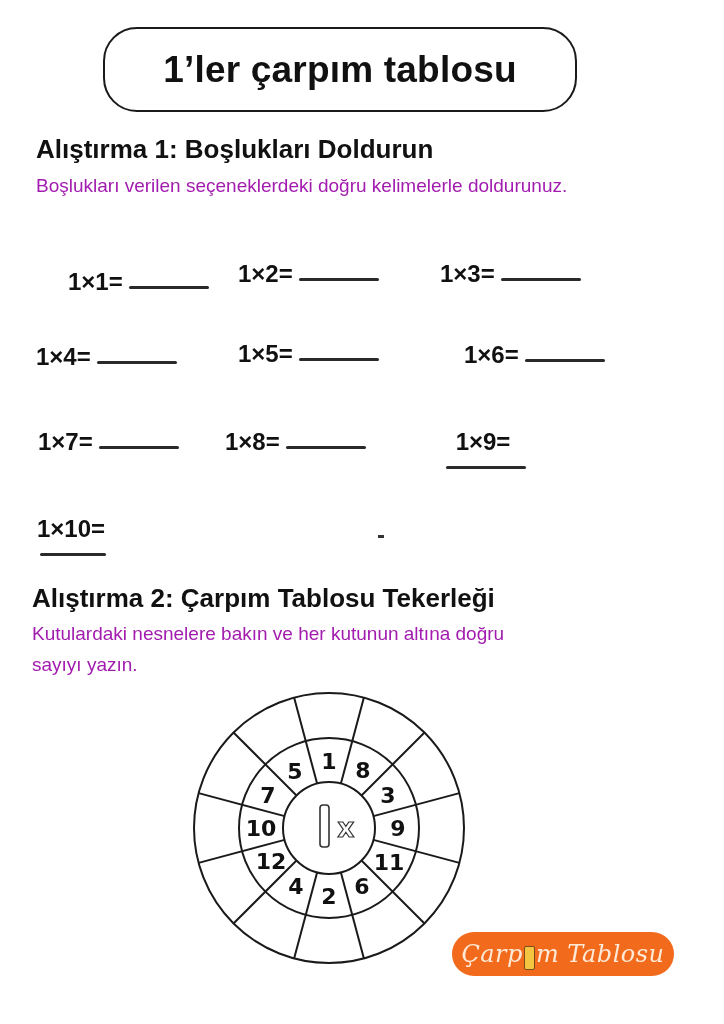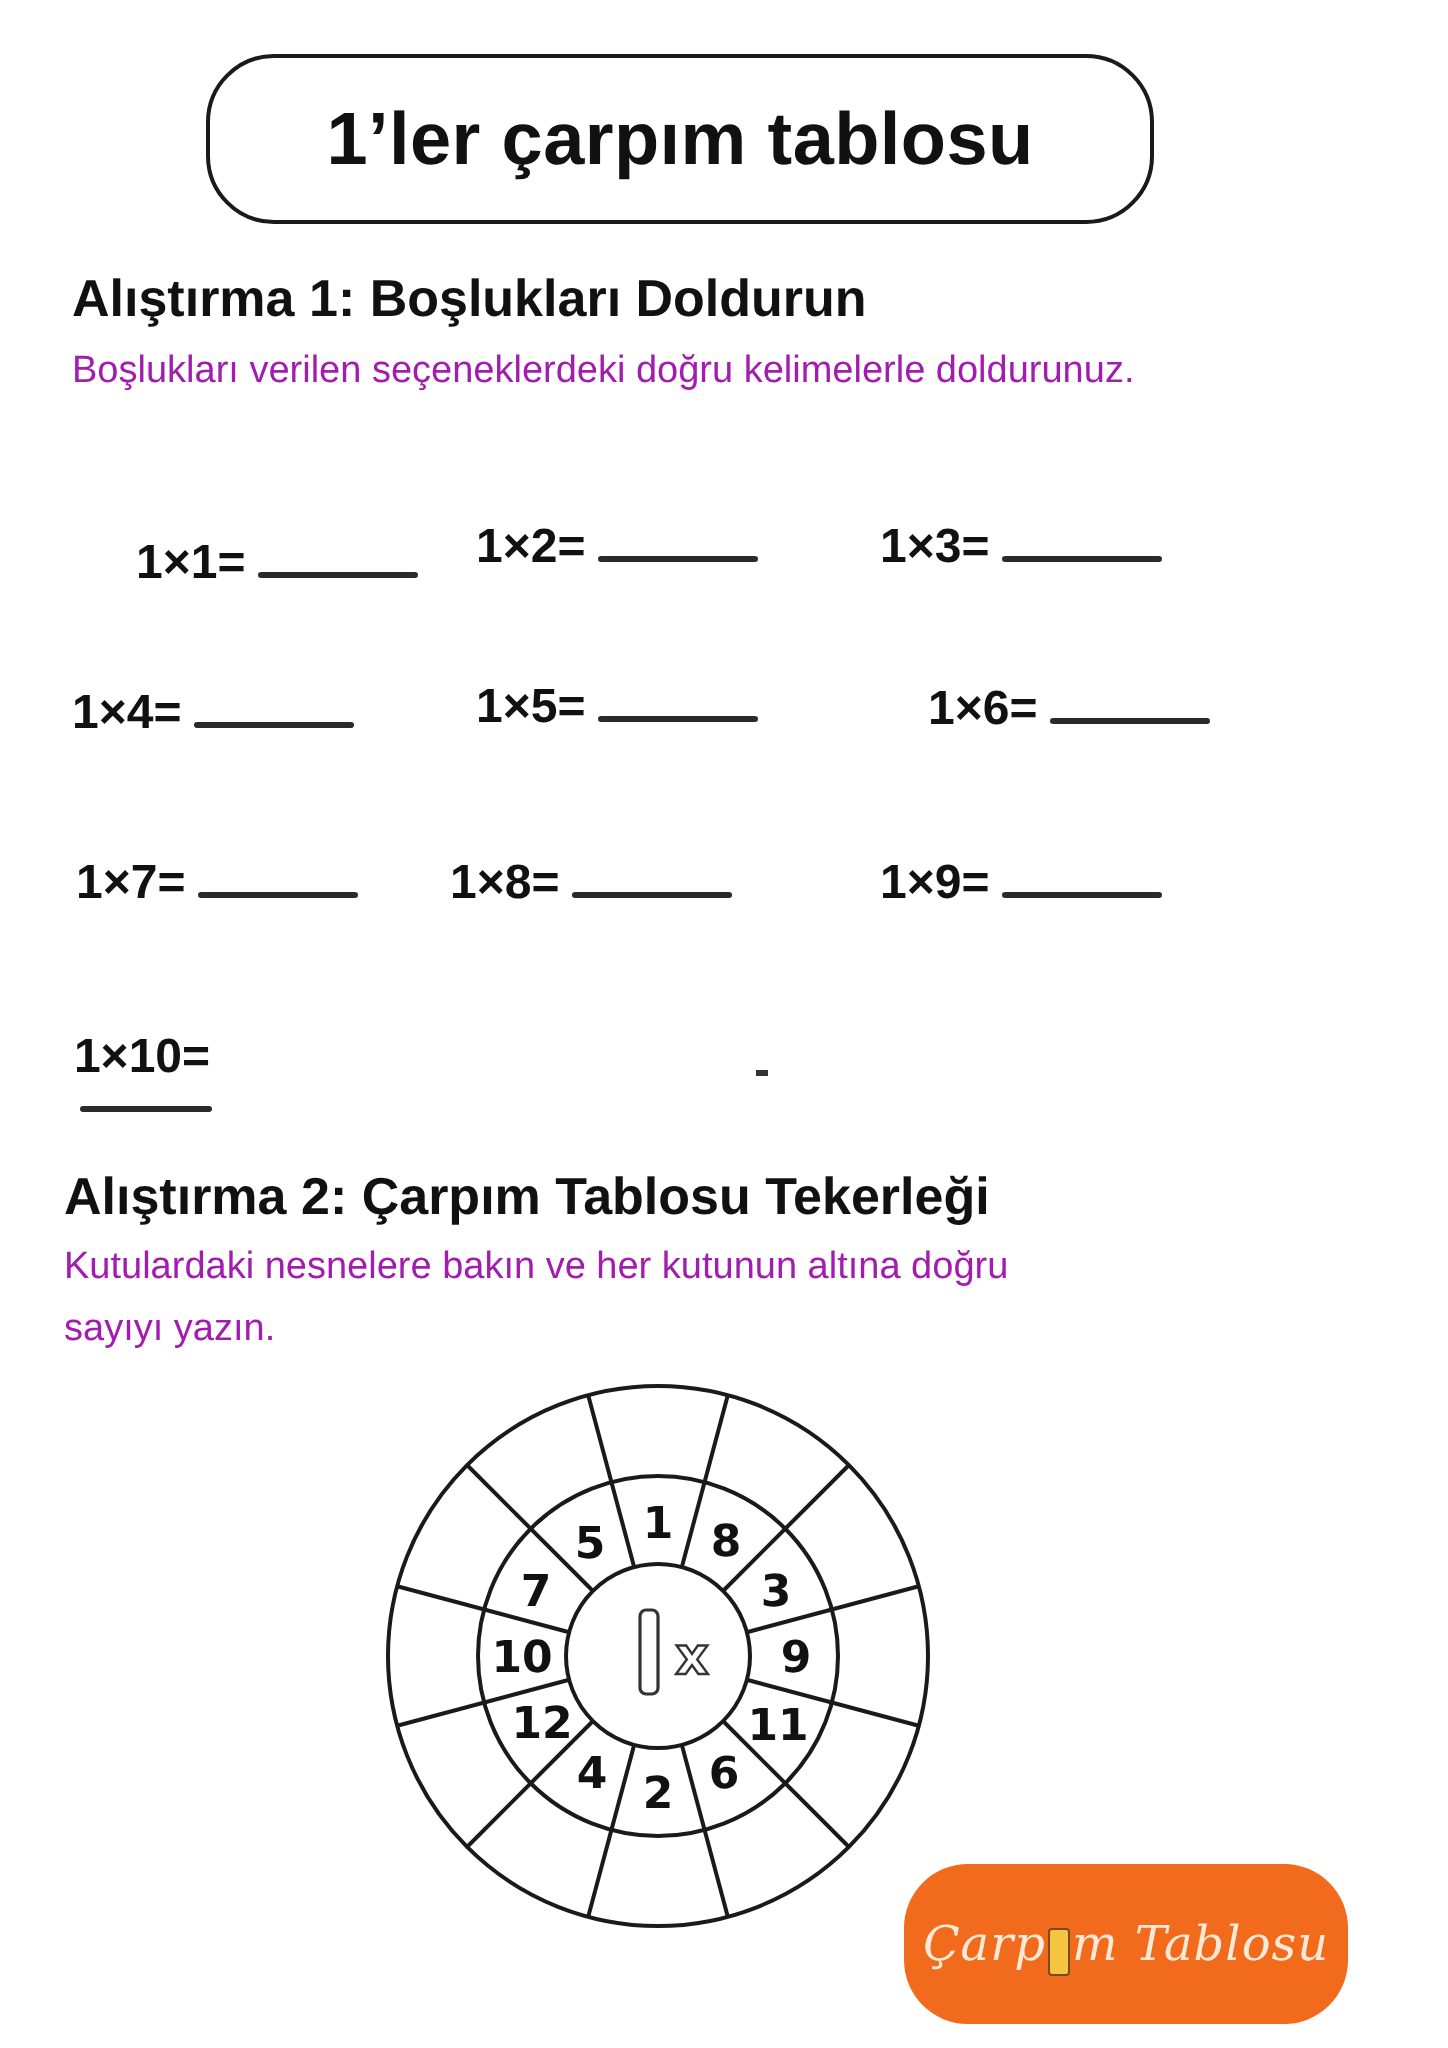--- a/index.html
+++ b/index.html
@@ -10,21 +10,21 @@
                 display: flex; align-items: center; justify-content: center; }
   .title-pill span { font-size: 37px; font-weight: 700; letter-spacing: 0.2px; }
   .h2 { position: absolute; left: 36px; font-size: 26px; font-weight: 700; }
   .sub { position: absolute; left: 36px; font-size: 19px; font-weight: 400; color: #a21caf; line-height: 30px; }
   .eq { position: absolute; display: flex; align-items: center; }
   .eq .lbl { font-size: 24px; font-weight: 700; }
   .eq .blank { display: inline-block; width: 80px; height: 3px; background: #2a2a2a;
                margin-left: 6px; margin-top: 10px; border-radius: 2px; }
   .stray { position: absolute; left: 378px; top: 535px; width: 6px; height: 3px; background: #333; }
   .wheel { position: absolute; left: 190px; top: 690px; }
-  .brand { position: absolute; left: 452px; top: 932px; width: 222px; height: 80px;
+  .brand { position: absolute; left: 452px; top: 932px; width: 222px; height: 44px;
            background: #f26a1b; border-radius: 32px; display: flex; align-items: center;
            justify-content: center; }
   .brand span { color: #fde9d6; font-family: "DejaVu Serif", serif; font-style: italic;
                 font-size: 24px; letter-spacing: 0.5px; }
   .pencil { display: inline-block; width: 9px; height: 22px; background: #f5c542;
             border: 1px solid #7a4b1a; border-radius: 2px; margin: 0 1px -4px 1px;
             vertical-align: middle; }
 </style>
 </head>
 <body>
@@ -63,21 +63,21 @@
 </div>
 
 <div class="eq" style="left:38px; top:428px;">
   <span class="lbl">1×7=</span>
   <span class="blank"></span>
 </div>
 <div class="eq" style="left:225px; top:428px;text-align:center;">
   <span class="lbl">1×8=</span>
   <span class="blank"></span>
 </div>
-<div class="eq" style="left:440px; top:428px;">
+<div class="eq" style="left:440px; top:428px;flex-direction:column;">
   <span class="lbl">1×9=</span>
   <span class="blank"></span>
 </div>
 
 <div class="eq" style="left:36px; top:515px;flex-direction:column;">
   <span class="lbl">1×10=</span>
   <span class="blank" style="width:66px; margin-left:4px;"></span>
 </div>
 <div class="stray"></div>
 

